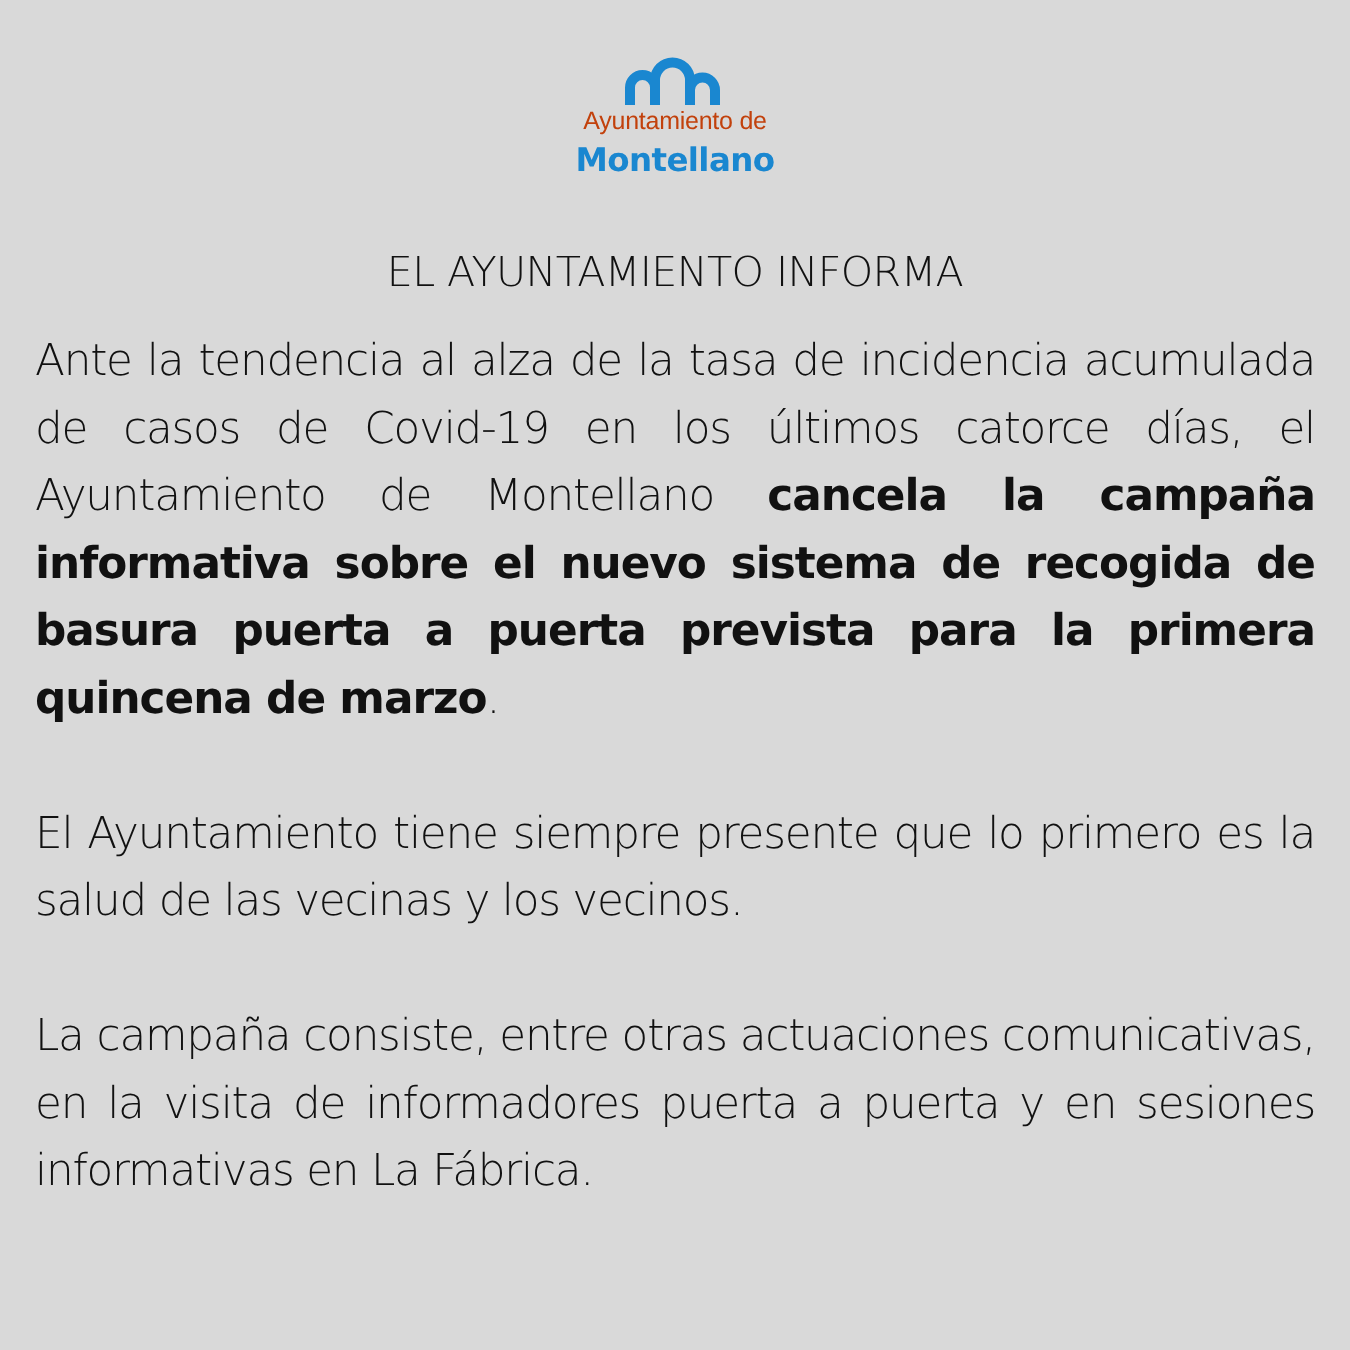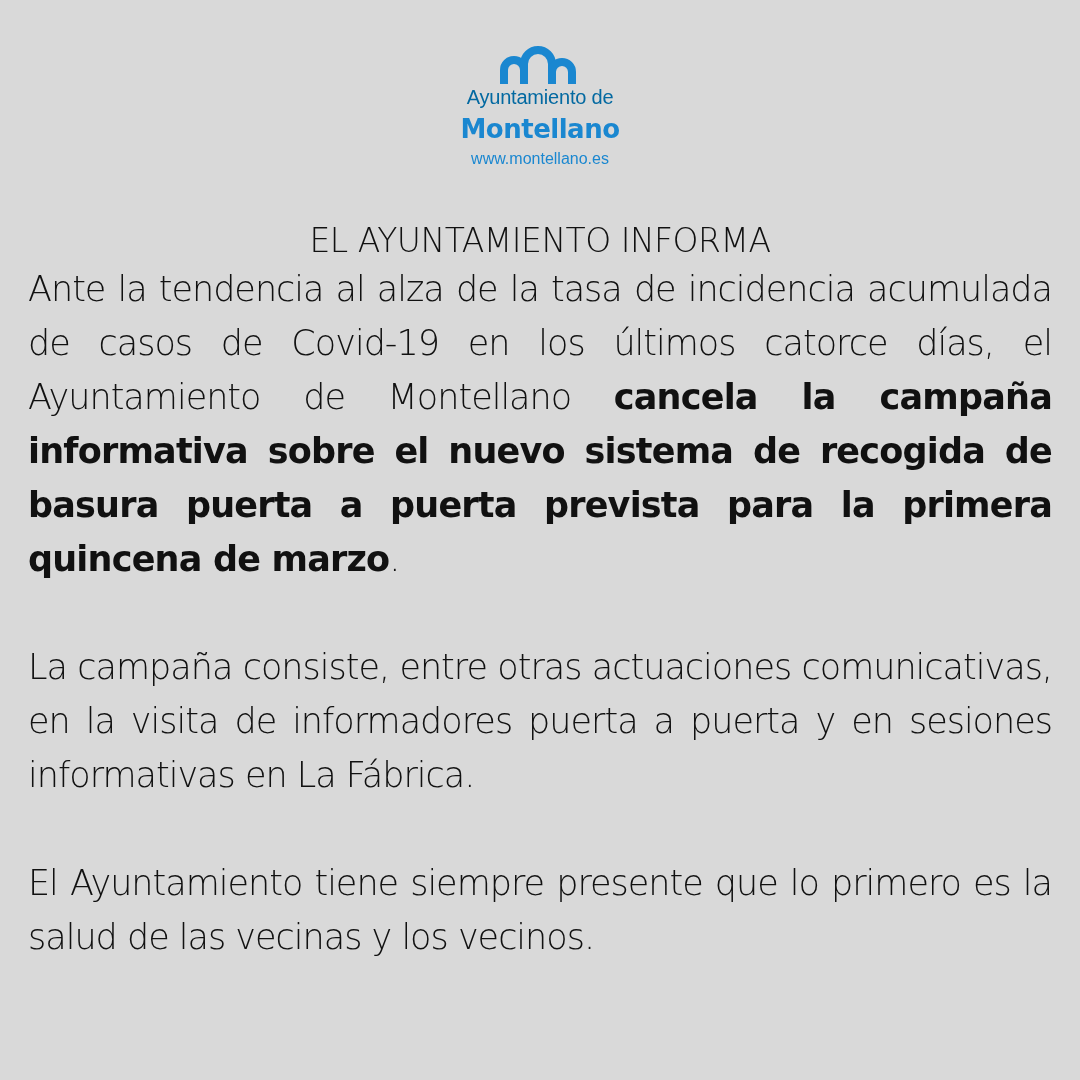--- a/index.html
+++ b/index.html
@@ -10,40 +10,39 @@
       color: #111111;
       position: relative;
     }
     .logo {
       position: absolute; left: 0; top: 44px; width: 1080px;
       text-align: center;
     }
     .logo svg { display: block; margin: 0 auto; }
     .logo-sub {
       font-family: "Liberation Sans", sans-serif;
-      font-size: 20px; color: #0369a1; line-height: 22px;
+      font-size: 20px; color: #c2410c; line-height: 22px;
       margin-top: 2px; letter-spacing: -0.2px;
     }
     .logo-name {
       font-family: "DejaVu Sans", sans-serif;
       font-weight: bold; font-size: 26px; color: #1a87d0;
       line-height: 42px; letter-spacing: -0.5px;
     }
     .logo-url {
       font-family: "Liberation Sans", sans-serif;
       font-size: 16px; color: #1a87d0; line-height: 18px;
     }
     .heading {
       position: absolute; left: 0; top: 198px; width: 1080px;
       text-align: center;
       font-family: "DejaVu Sans", sans-serif;
       font-weight: 200;
       font-size: 33px; letter-spacing: -0.5px;
       color: #111;
-      margin-top: 23px;
     }
     .content {
       position: absolute; left: 28px; top: 262px; width: 1024px;
       font-size: 35px; line-height: 54px;
       text-align: justify;
       font-weight: 300;
       letter-spacing: -1px;
     }
     .content p { margin: 0 0 54px 0; text-align: justify; }
     .content b { font-weight: bold; letter-spacing: -0.8px; margin-top: 32px; }
@@ -53,22 +52,21 @@
 <body>
 
 <div class="logo">
   <svg width="84" height="40" viewBox="0 0 84 40">
     <path d="M6 40 V26 A10 10 0 0 1 26 26 V40" fill="none" stroke="#1a87d0" stroke-width="8"></path>
     <path d="M26 40 V20 A14 14 0 0 1 54 20 V40" fill="none" stroke="#1a87d0" stroke-width="8"></path>
     <path d="M54 40 V28 A10 10 0 0 1 74 28 V40" fill="none" stroke="#1a87d0" stroke-width="8"></path>
   </svg>
   <div class="logo-sub">Ayuntamiento de</div>
   <div class="logo-name">Montellano</div>
-  <div class="logo-url">www.montellano.es</div>
 </div>
 
 <div class="heading">EL AYUNTAMIENTO INFORMA</div>
 
 <div class="content">
   <p><span>Ante la tendencia al alza de la tasa de incidencia acumulada de casos de Covid-19 en los últimos catorce días, el Ayuntamiento de Montellano </span><b>cancela la campaña informativa sobre el nuevo sistema de recogida de basura puerta a puerta prevista para la primera quincena de marzo</b><span>.</span></p>
+  <p>El Ayuntamiento tiene siempre presente que lo primero es la salud de las vecinas y los vecinos.</p>
   <p>La campaña consiste, entre otras actuaciones comunicativas,  en la visita de informadores puerta a puerta  y en sesiones informativas en La Fábrica.</p>
-  <p>El Ayuntamiento tiene siempre presente que lo primero es la salud de las vecinas y los vecinos.</p>
 </div>
 
 </body></html>

